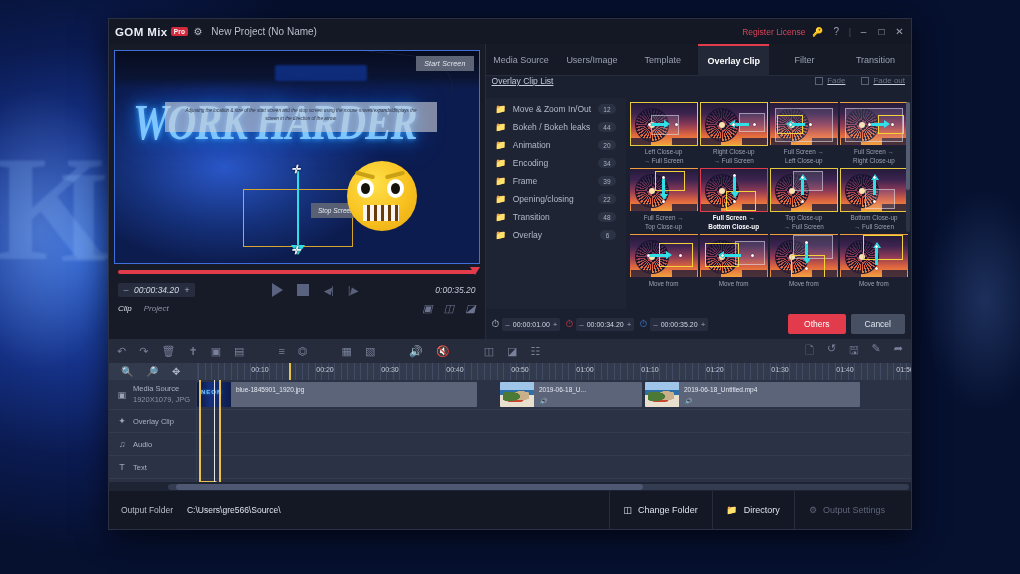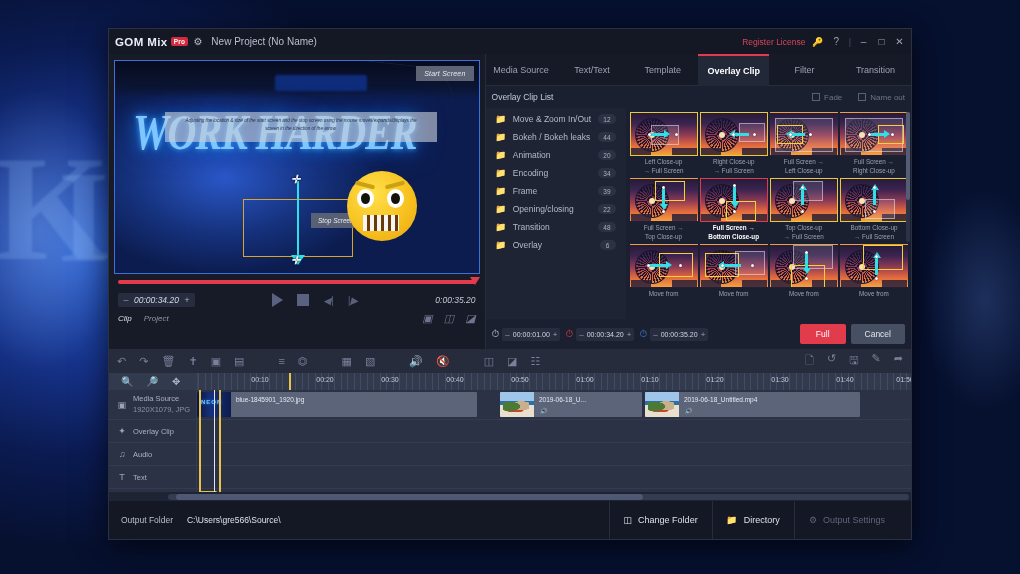--- a/index.html
+++ b/index.html
@@ -23,21 +23,21 @@
       radial-gradient(ellipse 90px 160px at 985px 300px, rgba(110,160,250,.22), transparent 70%);
   }
   .bk-letter {
     position: absolute; color: rgba(150,195,255,.22);
     font-family: "Liberation Serif", serif; font-weight: bold;
     letter-spacing: -4px; filter: blur(1.2px);
   }
 
   
   #app {
-    position: absolute; left: 108px; top: 28px; width: 804px; height: 512px;
+    position: absolute; left: 108px; top: 18px; width: 804px; height: 512px;
     background: #1c2130; border: 1px solid #2b3142;
     box-shadow: 0 6px 28px rgba(0,0,0,.65);
     display: flex; flex-direction: column;
     color: #c7ccda; font-size: 10px;
   }
 
   
   #titlebar {
     height: 25px; background: #141824; display: flex; align-items: center;
     padding: 0 6px; flex: none; position: relative;
@@ -165,22 +165,23 @@
   #tabs { display: flex; height: 32px; background: #161a26; flex:none; }
   .tab {
     flex: 1; display: flex; align-items: center; justify-content: center;
     font-size: 9px; color: #9aa1b4; border-bottom: 1px solid #272d3e; cursor: default;
   }
   .tab.active {
     color: #fff; font-weight: bold; background: #222838;
     border-top: 2px solid #e23b4c; border-bottom: 1px solid #222838;
   }
   #sublist {
-    height: 22px; display: flex; align-items: center; padding: 0 6px; flex:none;
+    height: 22px; display: flex; align-items: flex-start; padding: 0 6px; flex:none;
     background:#1b2030;
+    text-decoration:underline;
   }
   .sub-title { font-size: 8.5px; color: #c4cada; }
   .fade-opts { margin-left:auto; display:flex; gap:16px; align-items:center; }
   .chk { display:flex; align-items:center; gap:4px; font-size:8px; color:#6e7588; }
   .chk .box { width:8px;height:8px;border:1px solid #5a6176; }
 
   #clipbody { display: flex; flex: 1; min-height: 0; }
   #catlist { width: 140px; background: #1e2433; padding-top: 2px; }
   .cat-all {
     display:flex; align-items:center; padding: 4px 10px 6px 10px; font-size:8.5px; color:#dfe4ef;
@@ -381,37 +382,37 @@
             <span>◫</span>
             <span>◪</span>
           </div>
         </div>
       </div>
     </div>
 
     <div id="rightcol">
       <div id="tabs">
         <div class="tab">Media Source</div>
-        <div class="tab">Text/Text</div>
+        <div class="tab">Users/Image</div>
         <div class="tab">Template</div>
         <div class="tab active">Overlay Clip</div>
         <div class="tab">Filter</div>
         <div class="tab">Transition</div>
       </div>
 
       <div id="sublist">
         <span class="sub-title">Overlay Clip List</span>
         <div class="fade-opts">
           <label class="chk">
             <span class="box"></span>
             <span>Fade</span>
           </label>
           <label class="chk">
             <span class="box"></span>
-            <span>Name out</span>
+            <span>Fade out</span>
           </label>
         </div>
       </div>
 
       <div id="clipbody">
         <div id="catlist">
           <div class="cat">
             <span class="fold">📁</span>
             <span>Move &amp; Zoom In/Out</span>
             <span class="badge">12</span>
@@ -645,21 +646,21 @@
           </div>
         </div>
         <div class="tspin">
           <span class="ico" style="color:#3a7ee0">⏱</span>
           <div class="fld">
             <span class="s">–</span>
             <span>00:00:35.20</span>
             <span class="s">+</span>
           </div>
         </div>
-        <div class="btn-apply">Full</div>
+        <div class="btn-apply">Others</div>
         <div class="btn-cancel">Cancel</div>
       </div>
     </div>
   </div>
 
   <div id="tlwrap">
     <div id="tltools">
       <span>↶</span>
       <span>↷</span>
       <span>🗑</span>

